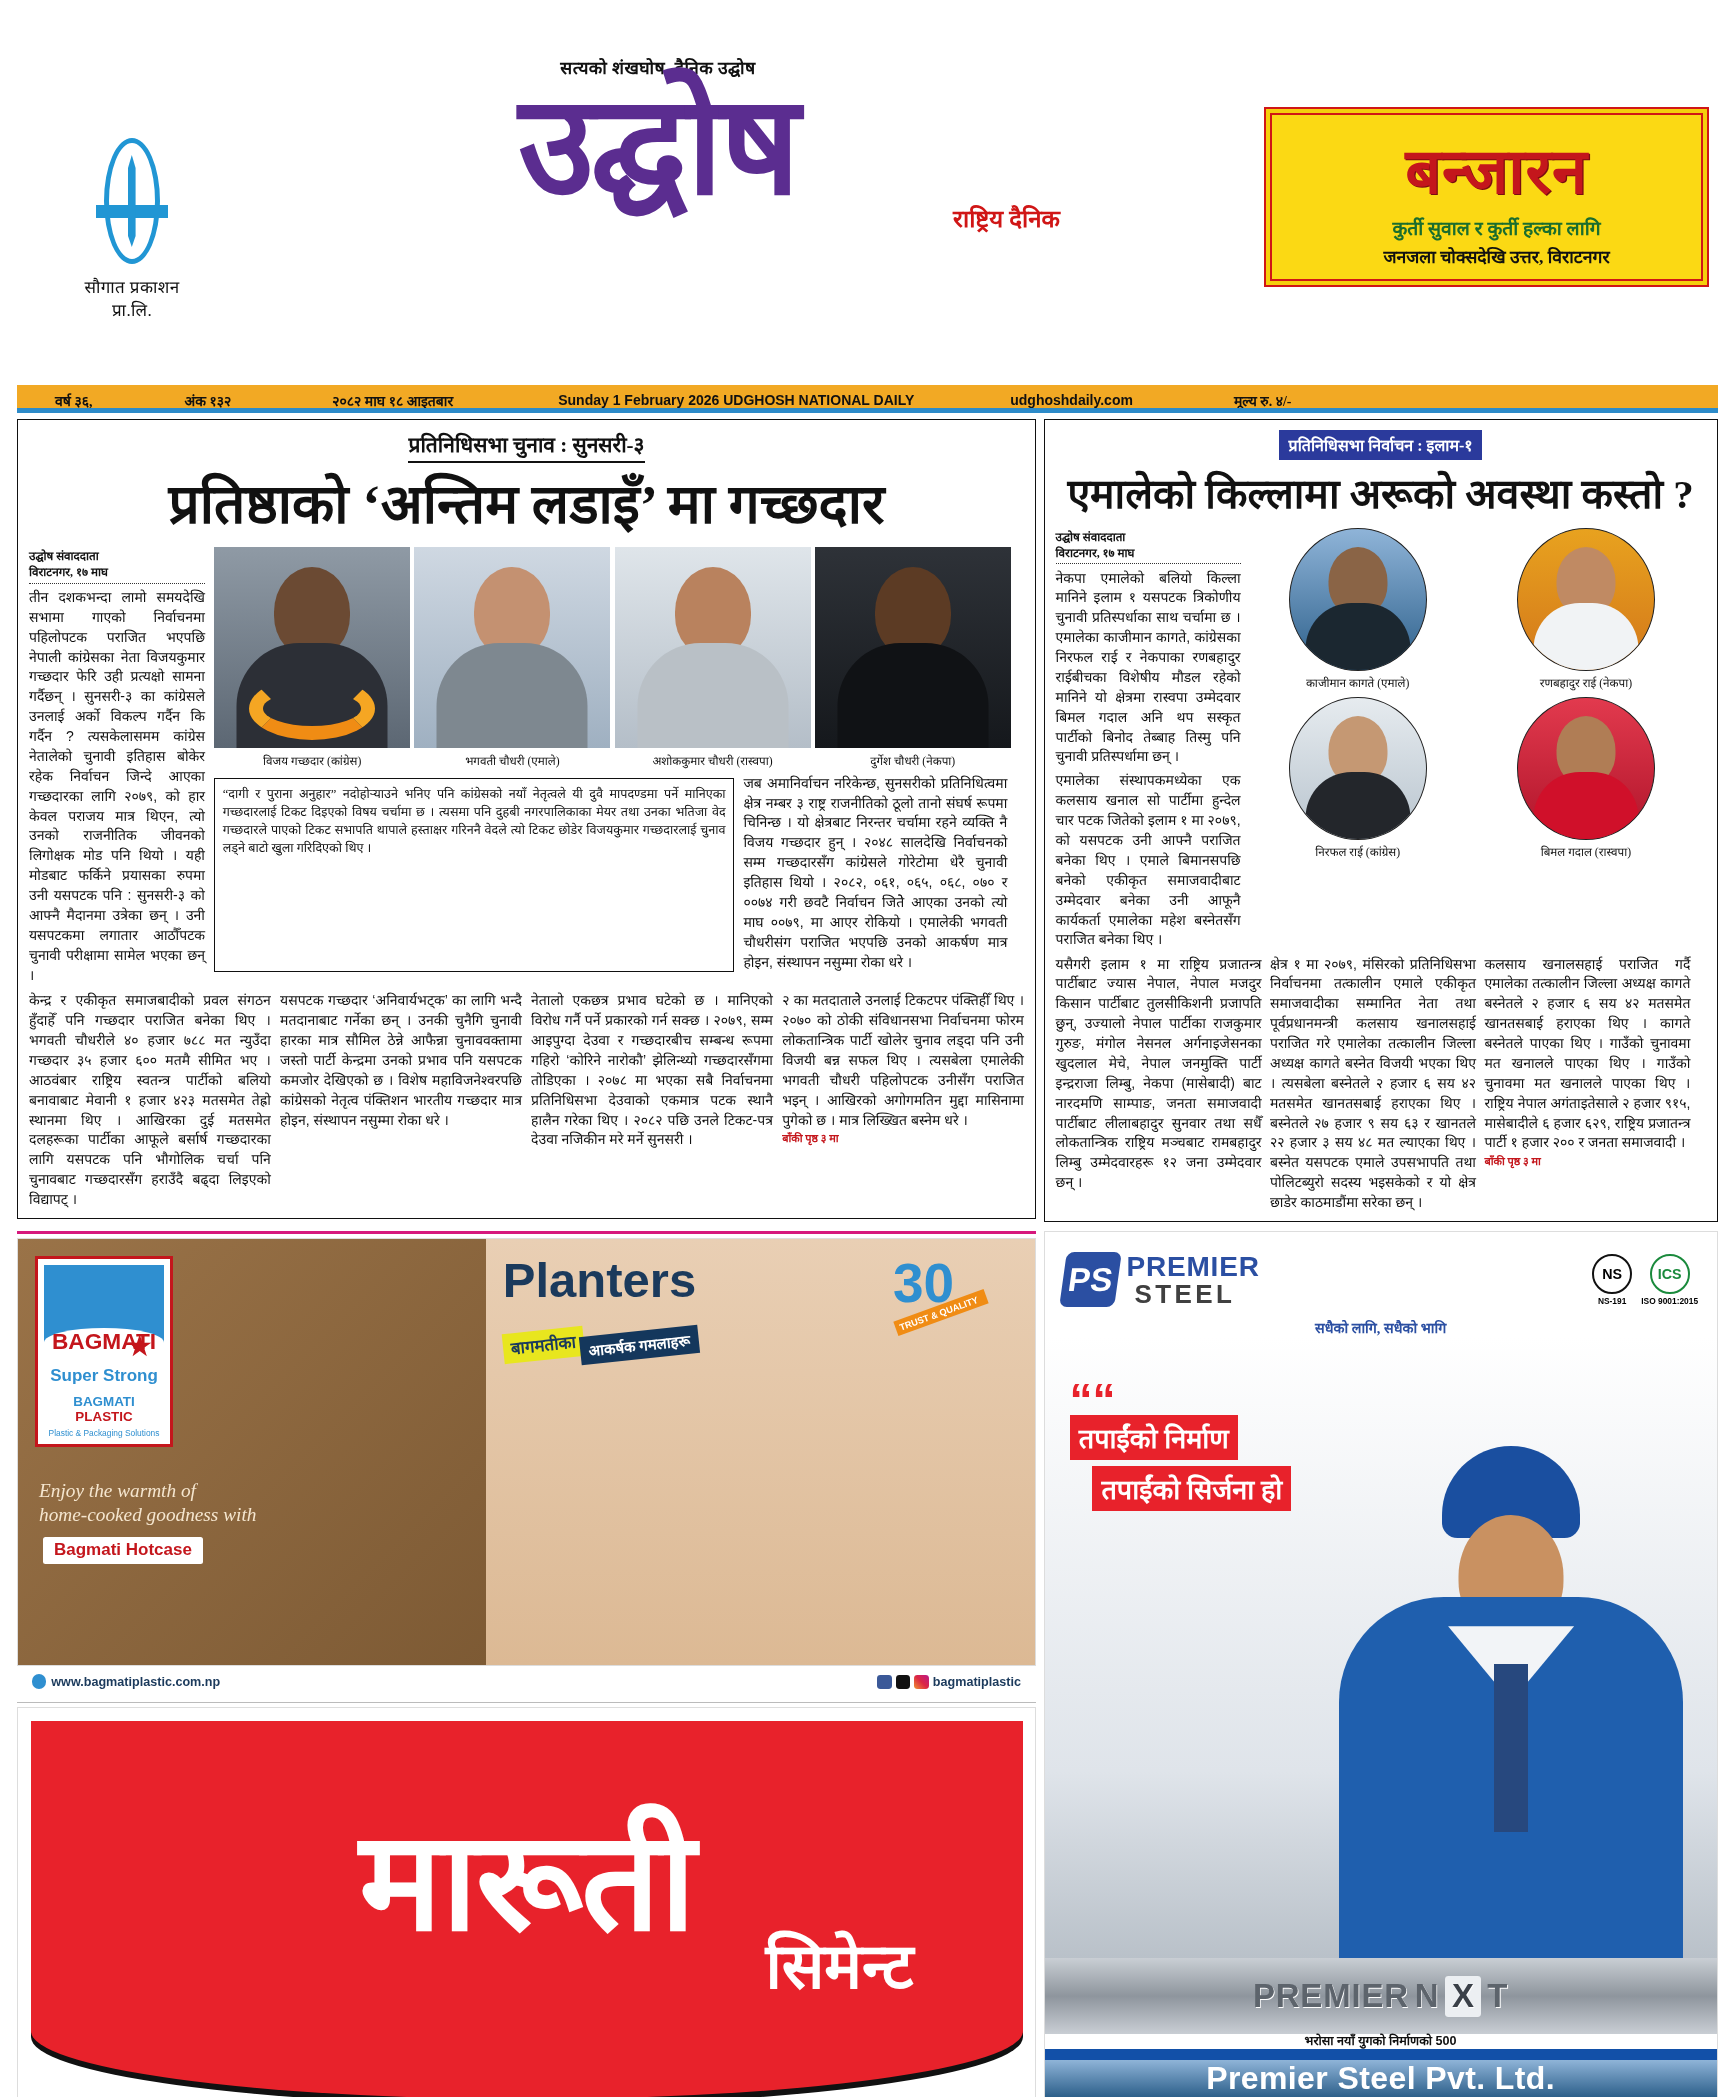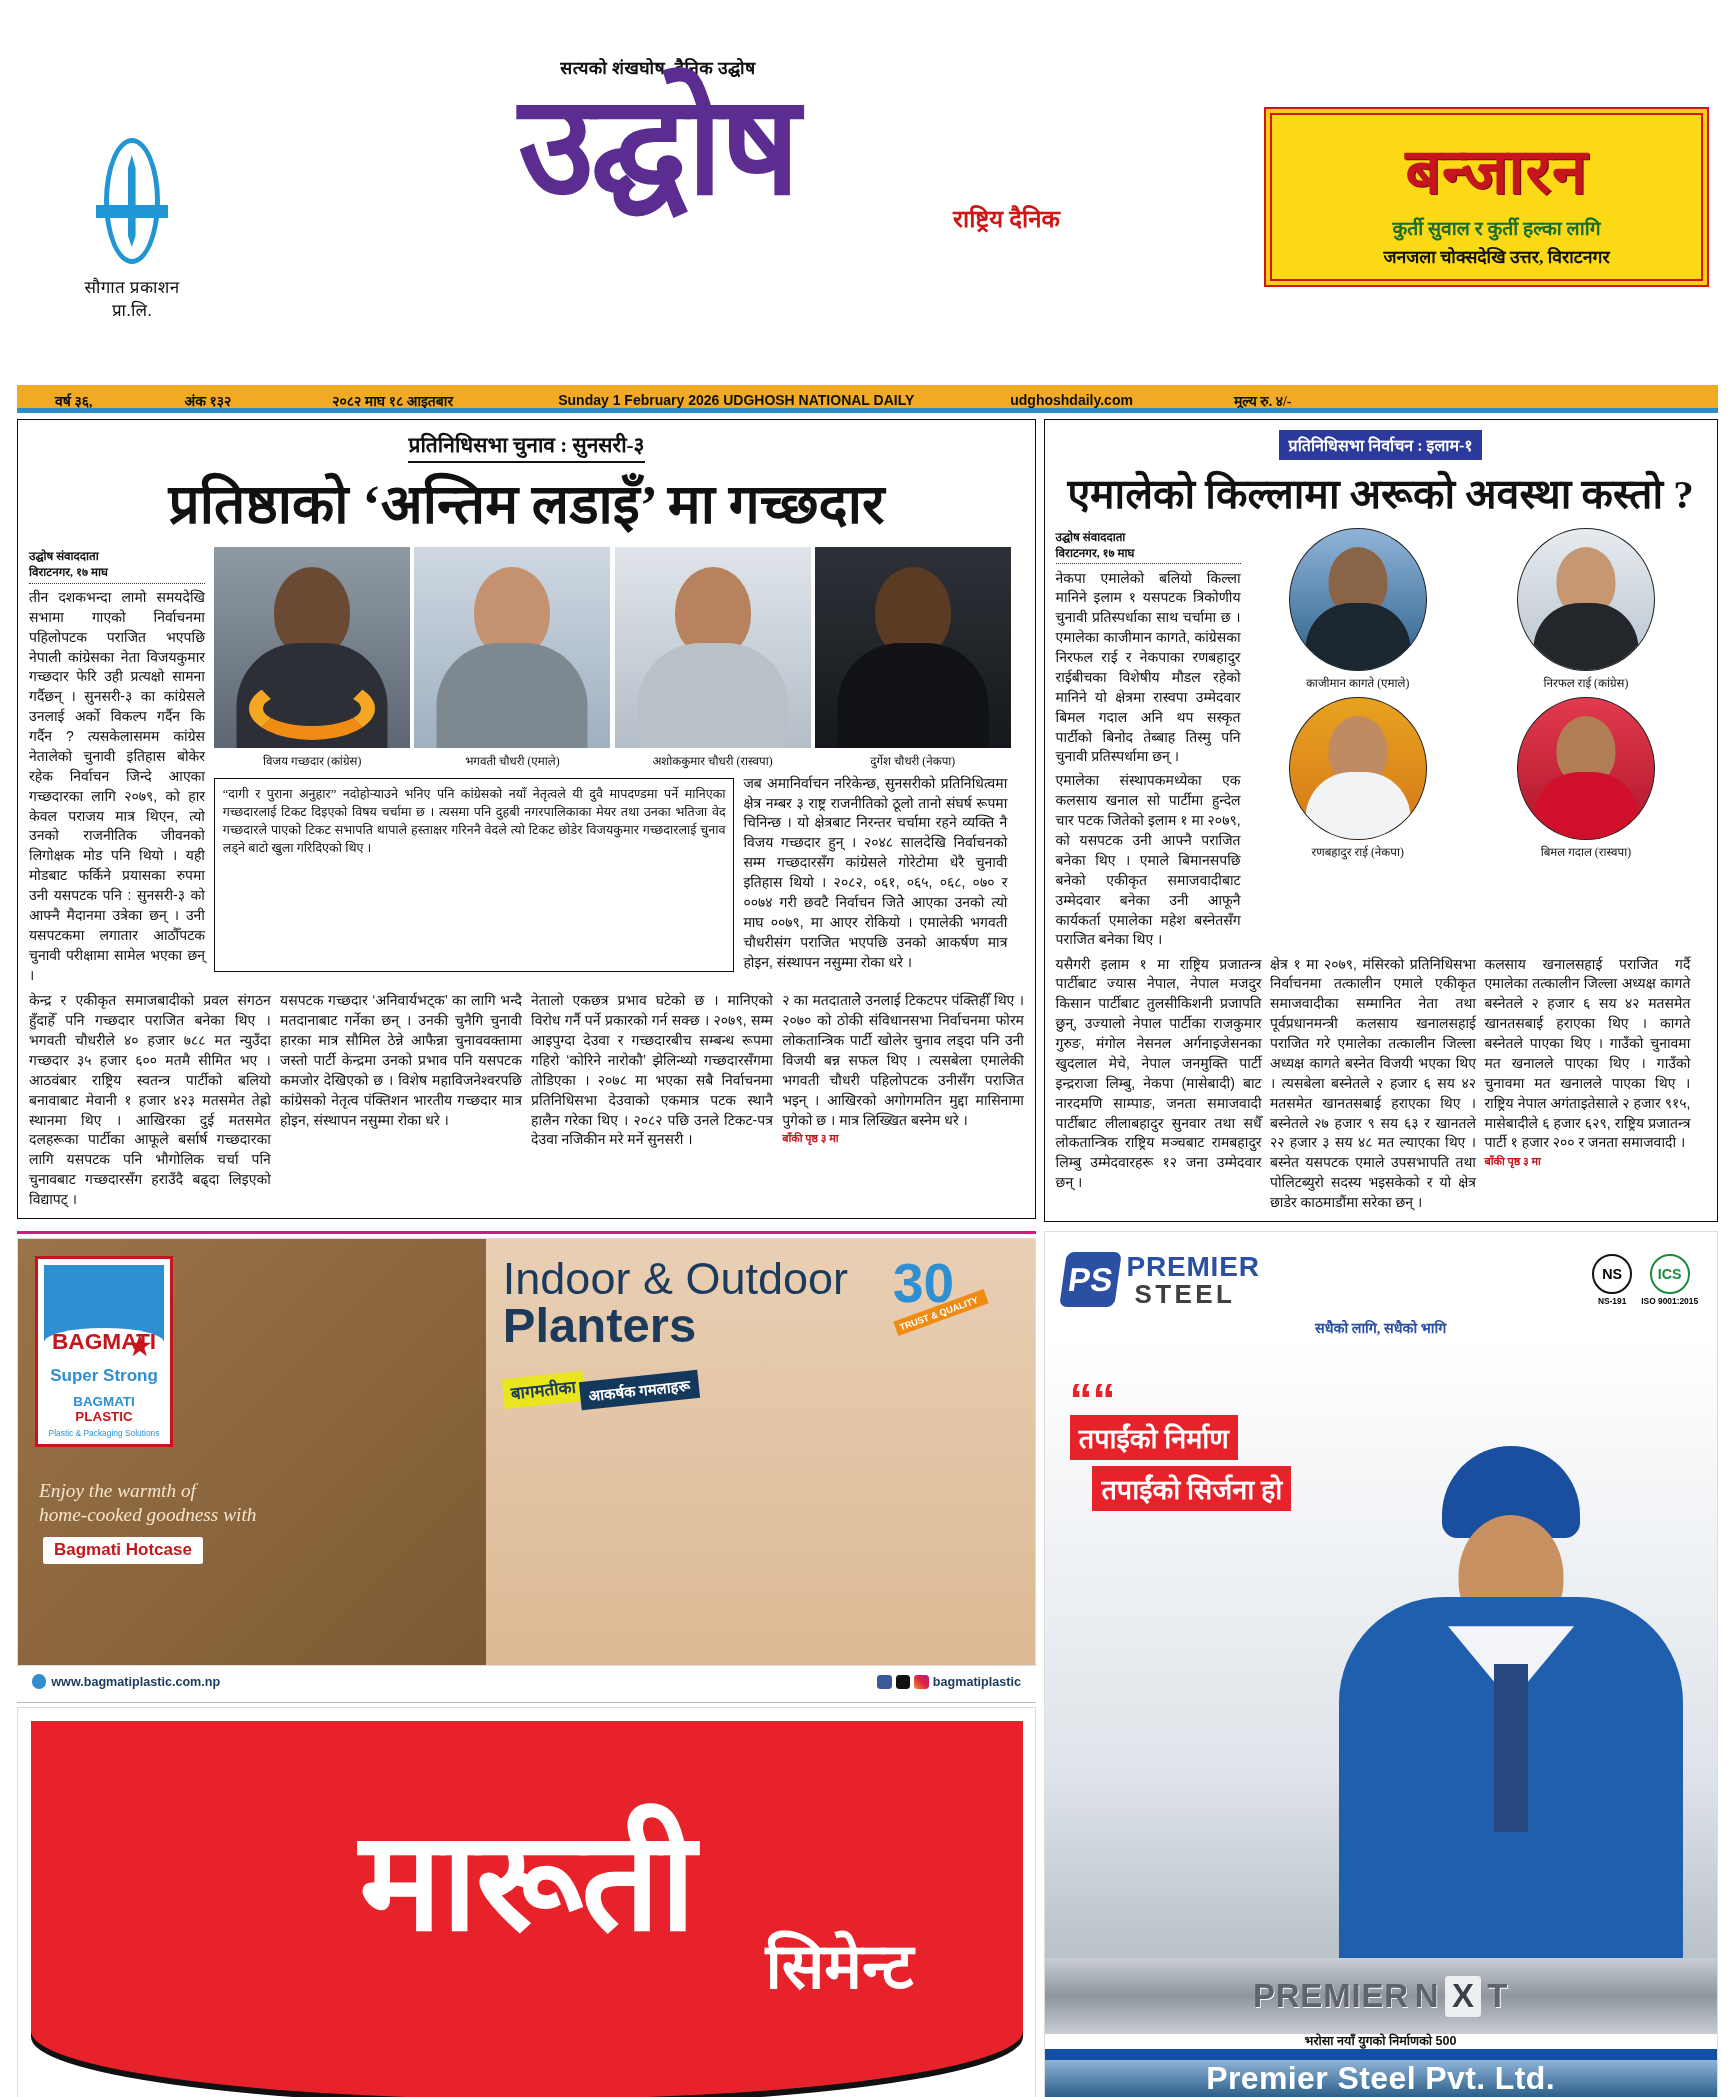--- a/index.html
+++ b/index.html
@@ -445,32 +445,32 @@
             <div style="width:444px;">
               <div class="rphotos">
                 <div class="rpcell">
                   <div class="circ c1">
                       <div class="h"></div>
                       <div class="b"></div>
                     </div>
                   <div class="rcap">काजीमान कागते (एमाले)</div>
                 </div>
                 <div class="rpcell">
+                  <div class="circ c3">
+                      <div class="h"></div>
+                      <div class="b"></div>
+                    </div>
+                  <div class="rcap">रणबहादुर राई (नेकपा)</div>
+                </div>
+                <div class="rpcell">
                   <div class="circ c2">
                       <div class="h"></div>
                       <div class="b"></div>
                     </div>
                   <div class="rcap">निरफल राई (कांग्रेस)</div>
-                </div>
-                <div class="rpcell">
-                  <div class="circ c3">
-                      <div class="h"></div>
-                      <div class="b"></div>
-                    </div>
-                  <div class="rcap">रणबहादुर राई (नेकपा)</div>
                 </div>
                 <div class="rpcell">
                   <div class="circ c4">
                       <div class="h"></div>
                       <div class="b"></div>
                     </div>
                   <div class="rcap">बिमल गदाल (रास्वपा)</div>
                 </div>
               </div>
             </div>
@@ -511,21 +511,20 @@
             </div>
             <div class="bg-slogan">
               <div>Enjoy the warmth of</div>
               <div>home-cooked goodness with</div>
             </div>
             <div class="hotcase">Bagmati Hotcase</div>
           </div>
 
           <div class="bg-right">
             <div class="bg-headline">
-              <span>Indoor &amp; Outdoor</span>
               <b>Planters</b>
             </div>
             <div>
               <span class="tag-yellow">बागमतीका</span>
               <span class="tag-navy">आकर्षक गमलाहरू</span>
             </div>
             <div class="badge30">
               <div class="num">30</div>
               <div class="rib">TRUST &amp; QUALITY</div>
             </div>

